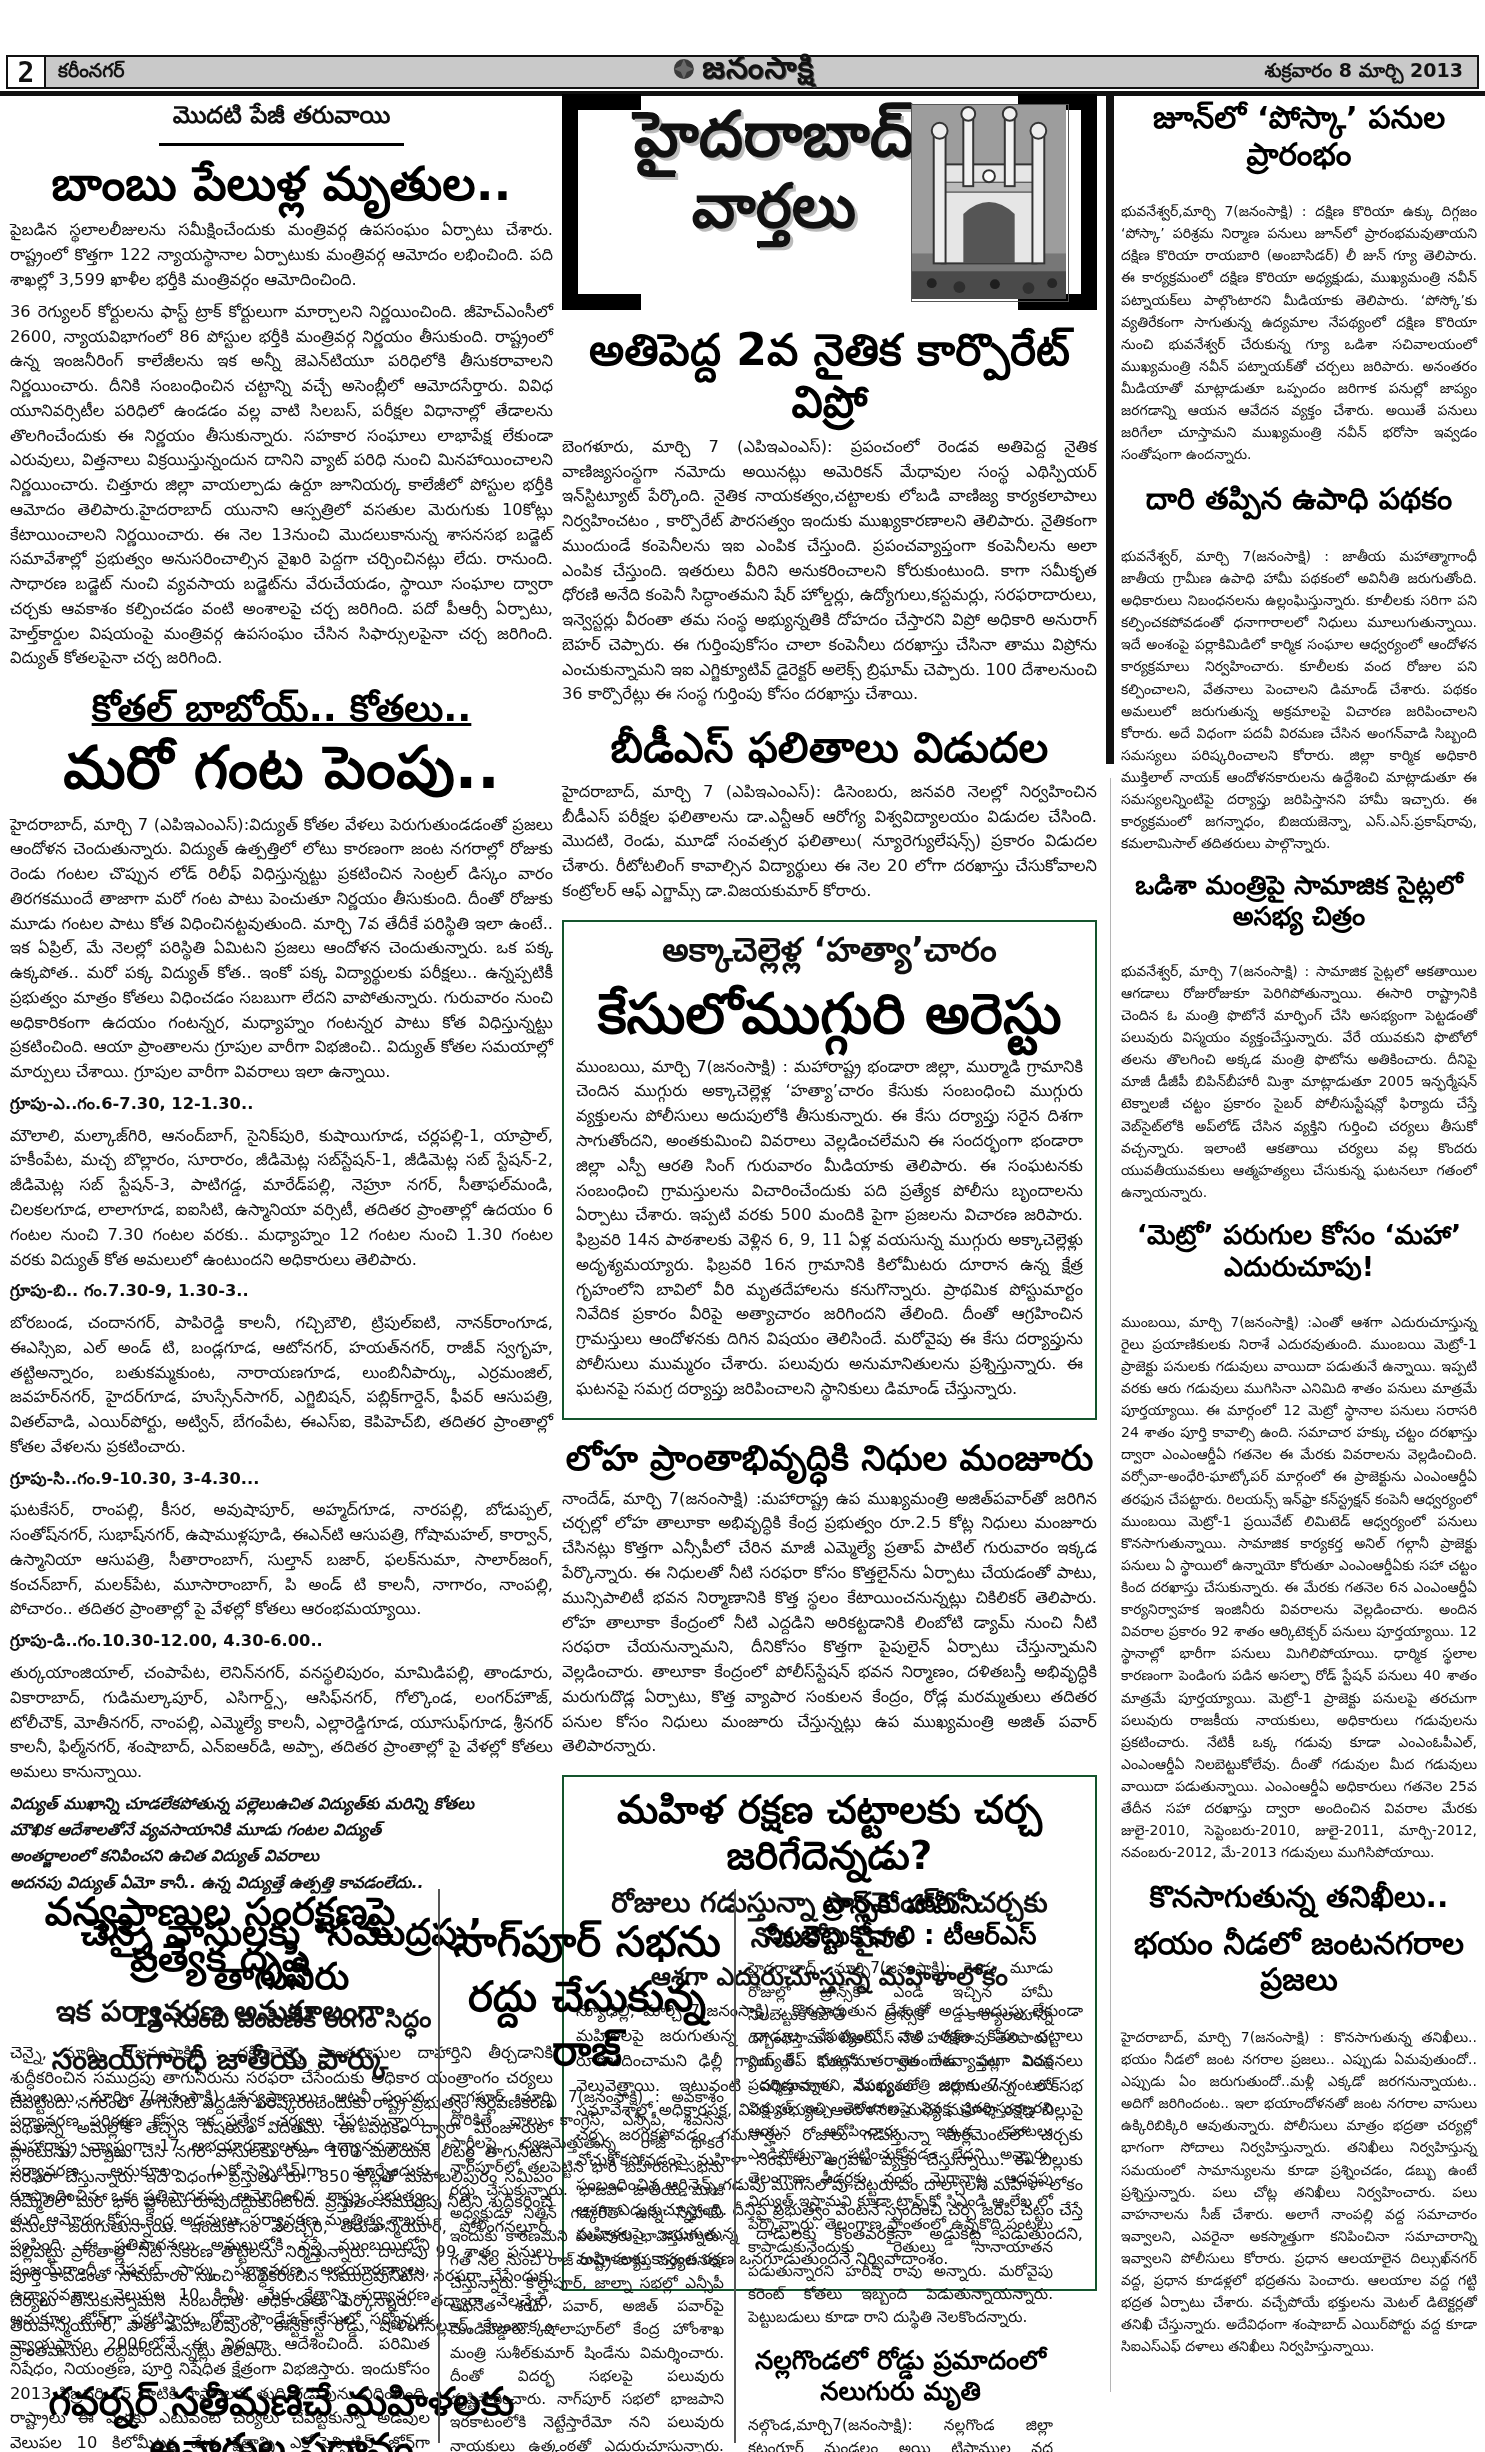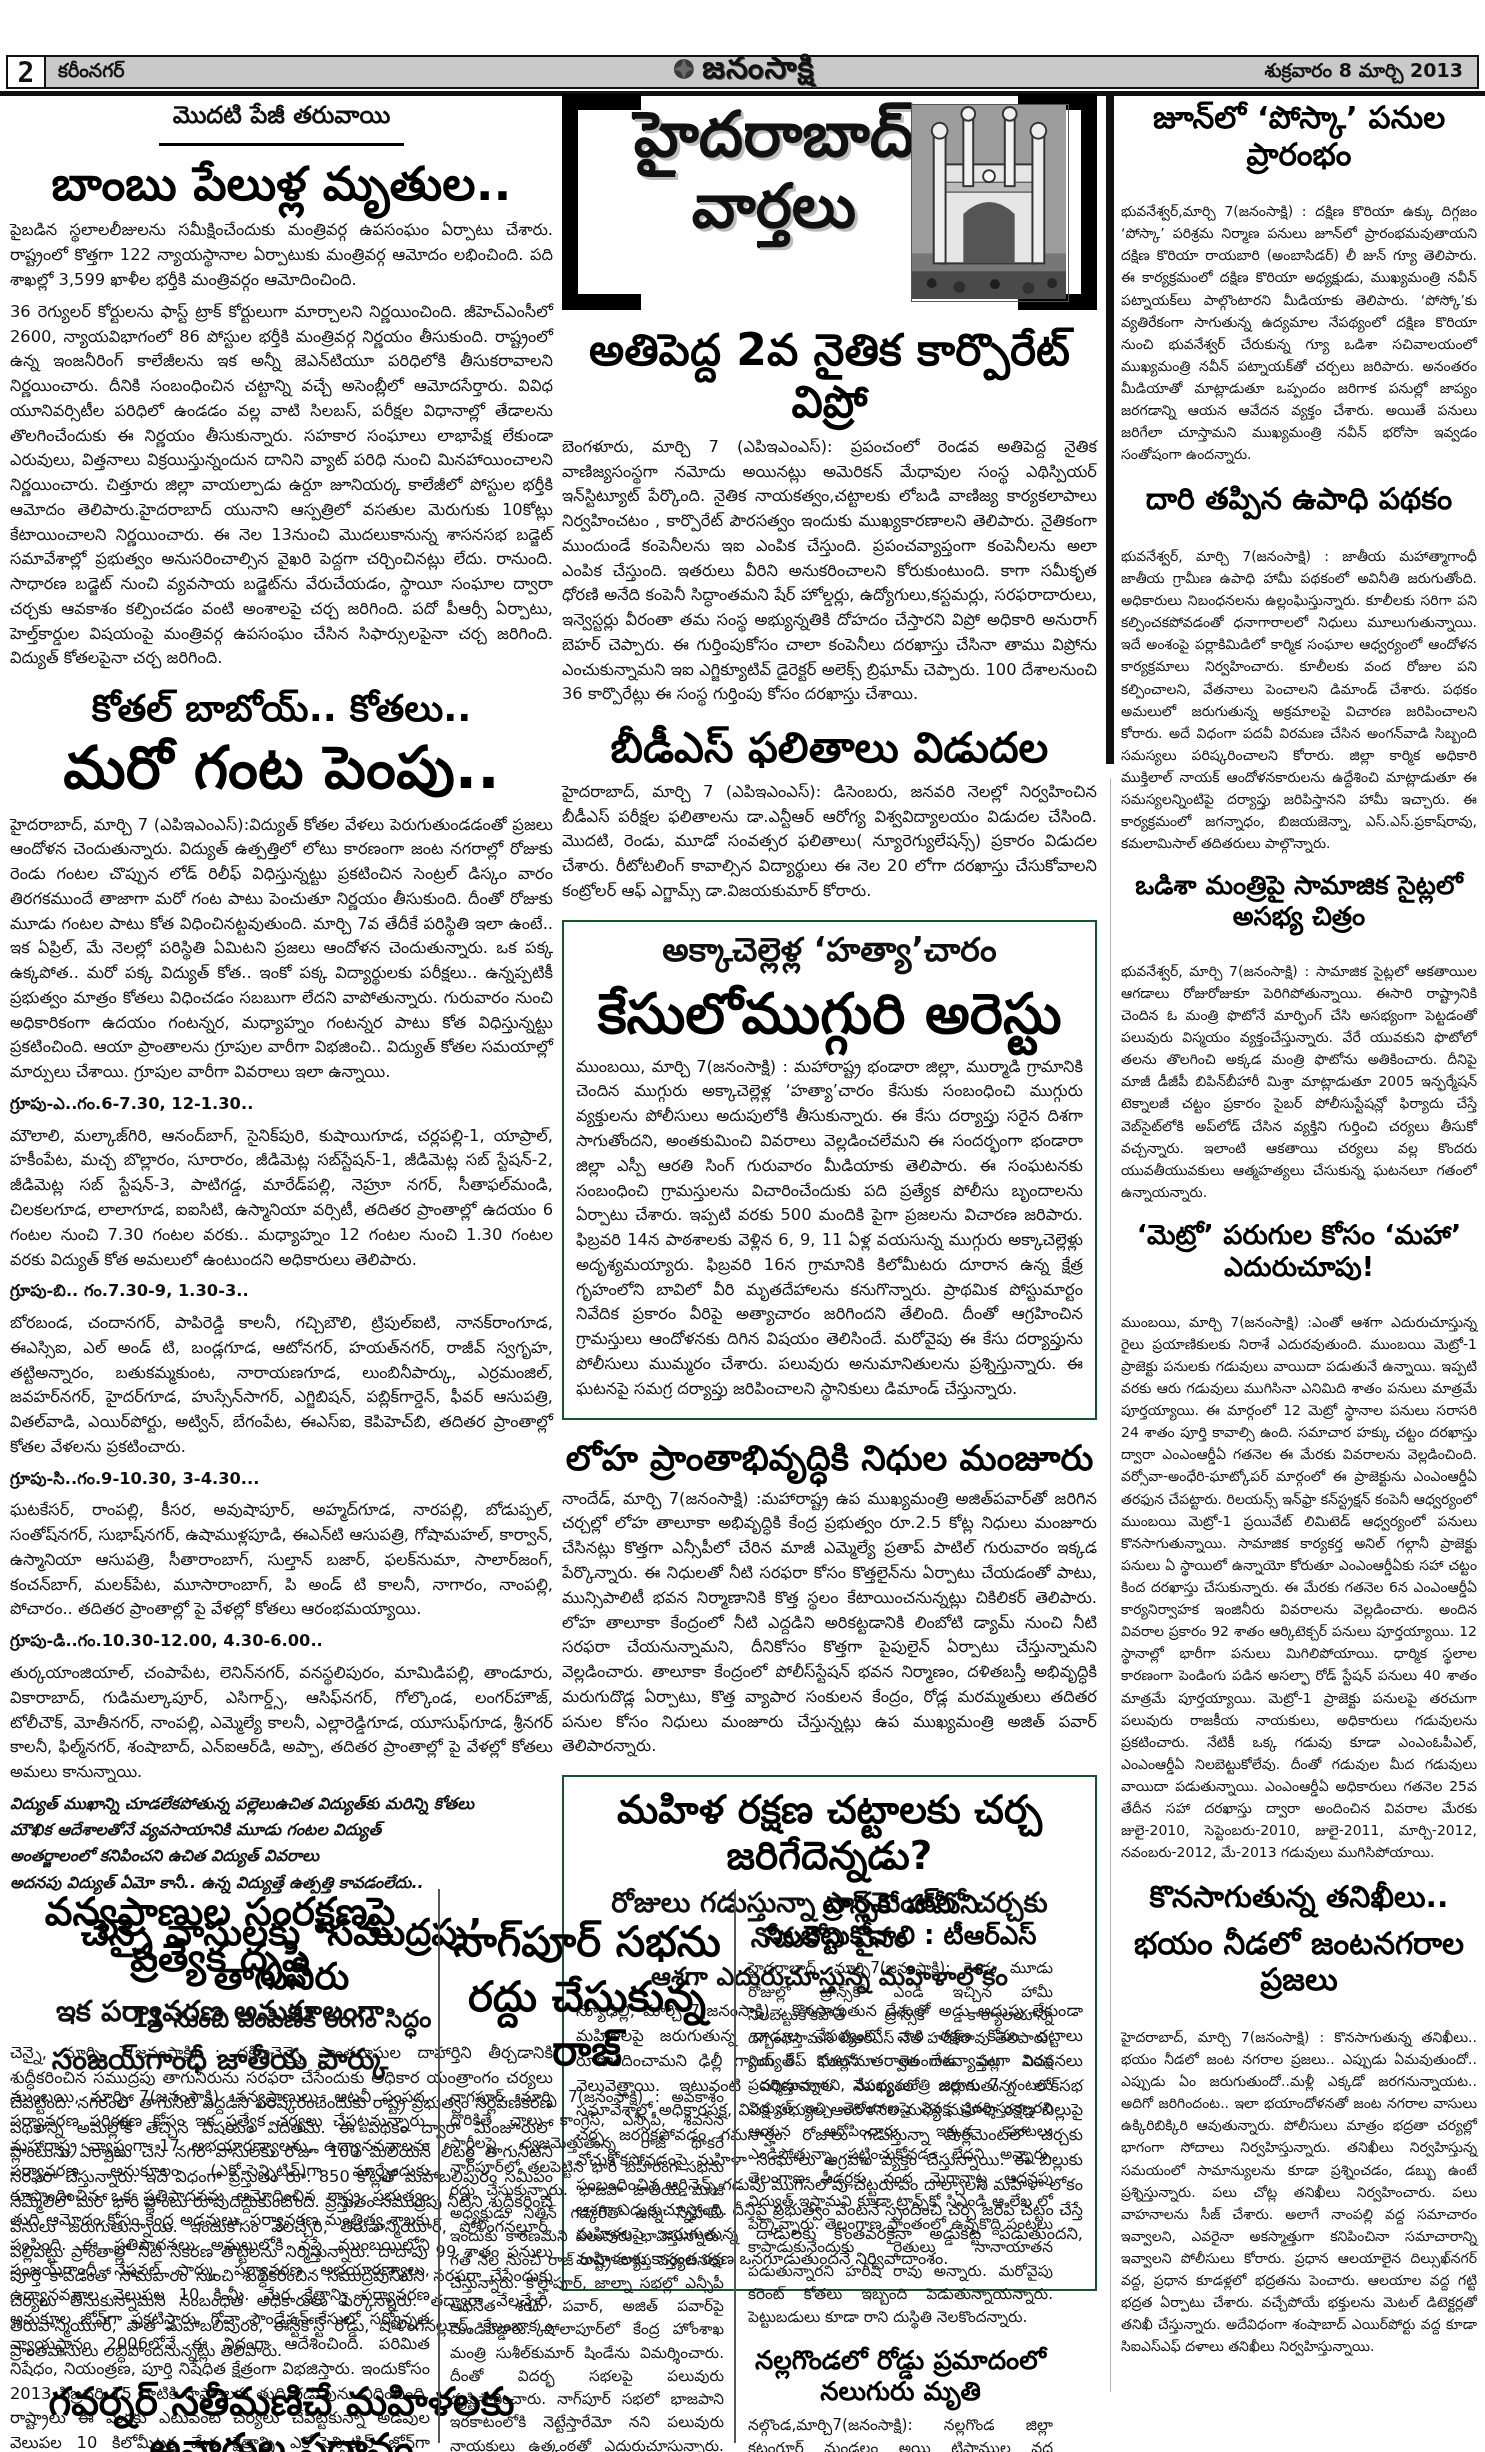--- a/index.html
+++ b/index.html
@@ -44,21 +44,21 @@
   .headline,.headline2{font-weight:bold;text-align:center;line-height:1.18;color:#000;}
   .subhead{font-weight:bold;text-align:center;line-height:1.25;margin-top:6px;}
   article p{font-size:16.3px;line-height:1.52;text-align:justify;margin:7px 0;}
   article p.label{font-weight:bold;text-align:left;}
   article p.bullet{font-weight:bold;margin:2px 0;text-align:left;font-size:16px;font-style:italic;}
   .boxed{border:2px solid #14532d;padding:6px 12px 10px 12px;margin-bottom:18px;}
   
   #l-cont{text-align:center;margin-bottom:8px;}
   #l-cont .kicker{font-size:24px;display:inline-block;border-bottom:3px solid #000;padding:0 14px 8px;}
   #l-bomb .headline{font-size:47px;margin:10px 0 6px;}
-  #l-power .headline{font-size:37px;margin-top:14px;}
+  #l-power .headline{font-size:37px;margin-top:14px;text-decoration:underline;}
   #l-power .headline2{font-size:59px;margin:2px 0 10px;}
   #l-chennai .headline{font-size:37px;margin-top:10px;}
   #l-chennai .subhead{font-size:24px;}
   #l-governor .headline{font-size:39px;margin-top:10px;}
   #b-wild .headline{font-size:39px;}
   #b-wild .subhead{font-size:29px;margin-top:12px;}
   #b-nagpur .headline{font-size:42px;line-height:1.3;margin-top:26px;}
   #b-trs .headline{font-size:26px;text-align:center;}
   #b-accident .headline{font-size:26px;margin-top:10px;}
   #b-trs p,#b-accident p,#b-nagpur p{font-size:15.3px;}

